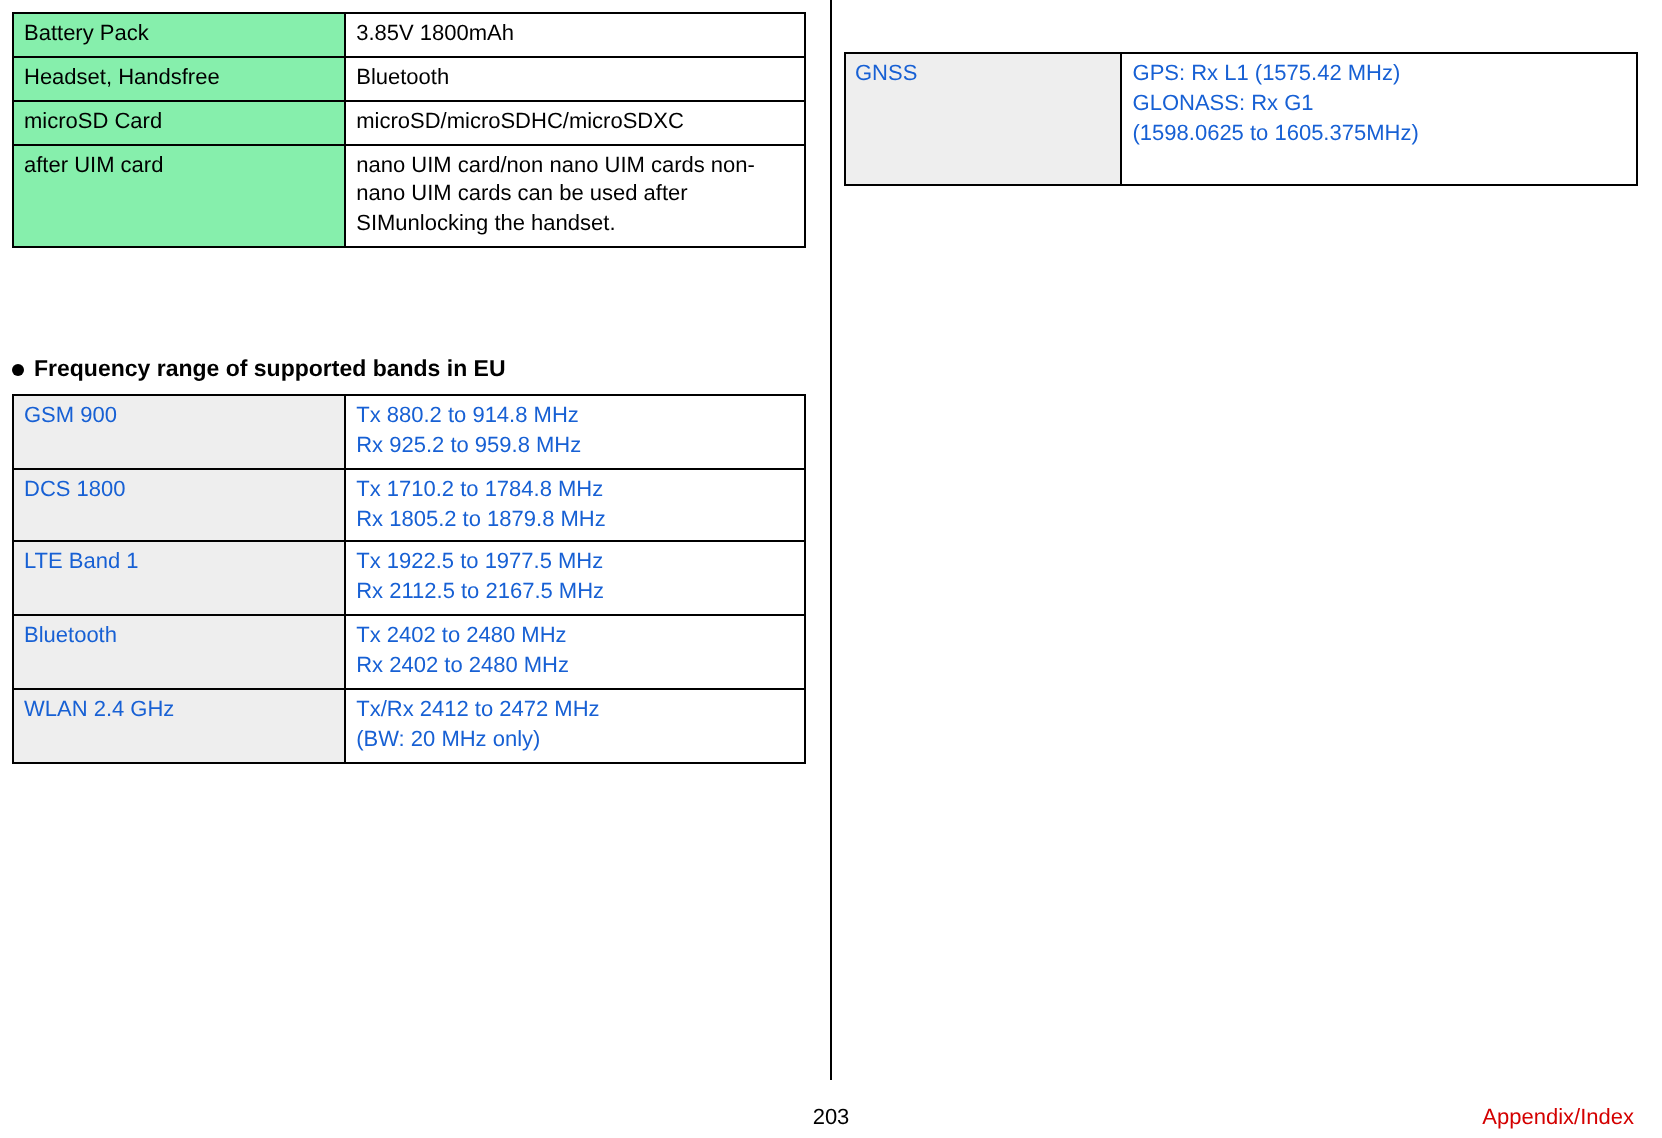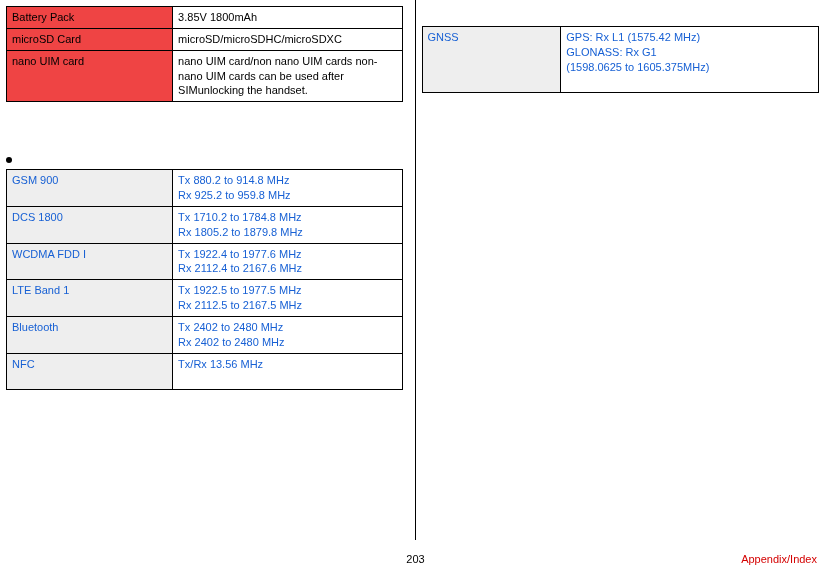--- a/index.html
+++ b/index.html
@@ -43,21 +43,21 @@
       border-collapse: collapse;
       width: 100%;
     }
     table.sm { width: 100%; }
     td {
       border: 1px solid #000;
       padding: 3px 5px;
       vertical-align: top;
       line-height: 1.35;
     }
-    td.label { background: #ef4444; width: 42%; }
+    td.label { background: #86efac; width: 42%; }
     .blue { color: #1760d4; }
     td.label.blue { background: #eeeeee; }
     .freq-table td.label { width: 42%; }
     .gnss-table td.label { width: 35%; }
     .spacer { height: 55px; }
     .footer {
       position: absolute;
       bottom: 4px;
       left: 0;
       right: 0;
@@ -75,60 +75,61 @@
 
 <div class="page-container">
   <div class="column left-col">
     <table class="sm">
       <tbody id="acc-body">
           <tr>
             <td class="label">Battery Pack</td>
             <td>3.85V 1800mAh</td>
           </tr>
           <tr>
+            <td class="label">Headset, Handsfree</td>
+            <td>Bluetooth</td>
+          </tr>
+          <tr>
             <td class="label">microSD Card</td>
             <td>microSD/microSDHC/microSDXC</td>
           </tr>
           <tr>
-            <td class="label">nano UIM card</td>
+            <td class="label">after UIM card</td>
             <td>nano UIM card/non nano UIM cards non-nano UIM cards can be used after SIMunlocking the handset.</td>
           </tr>
         </tbody>
     </table>
 
     <div class="spacer"></div>
 
     <div class="section-heading">
       <span class="bullet"></span>
+      <span>Frequency range of supported bands in EU</span>
     </div>
     <table class="sm freq-table">
       <tbody id="freq-body">
           <tr>
             <td class="label blue">GSM 900</td>
             <td class="blue">Tx 880.2 to 914.8 MHz<br>Rx 925.2 to 959.8 MHz</td>
           </tr>
           <tr>
             <td class="label blue">DCS 1800</td>
             <td class="blue">Tx 1710.2 to 1784.8 MHz<br>Rx 1805.2 to 1879.8 MHz</td>
           </tr>
           <tr>
-            <td class="label blue">WCDMA FDD I</td>
-            <td class="blue">Tx 1922.4 to 1977.6 MHz<br>Rx 2112.4 to 2167.6 MHz</td>
-          </tr>
-          <tr>
             <td class="label blue">LTE Band 1</td>
             <td class="blue">Tx 1922.5 to 1977.5 MHz<br>Rx 2112.5 to 2167.5 MHz</td>
           </tr>
           <tr>
             <td class="label blue">Bluetooth</td>
             <td class="blue">Tx 2402 to 2480 MHz<br>Rx 2402 to 2480 MHz</td>
           </tr>
           <tr>
-            <td class="label blue">NFC</td>
-            <td class="blue">Tx/Rx 13.56 MHz<br>&nbsp;</td>
+            <td class="label blue">WLAN 2.4 GHz</td>
+            <td class="blue">Tx/Rx 2412 to 2472 MHz<br>(BW: 20 MHz only)</td>
           </tr>
         </tbody>
     </table>
   </div>
 
   <div class="column" style="padding-top:26px;">
     <table class="sm gnss-table">
       <tbody>
         <tr>
           <td class="label blue">GNSS</td>

